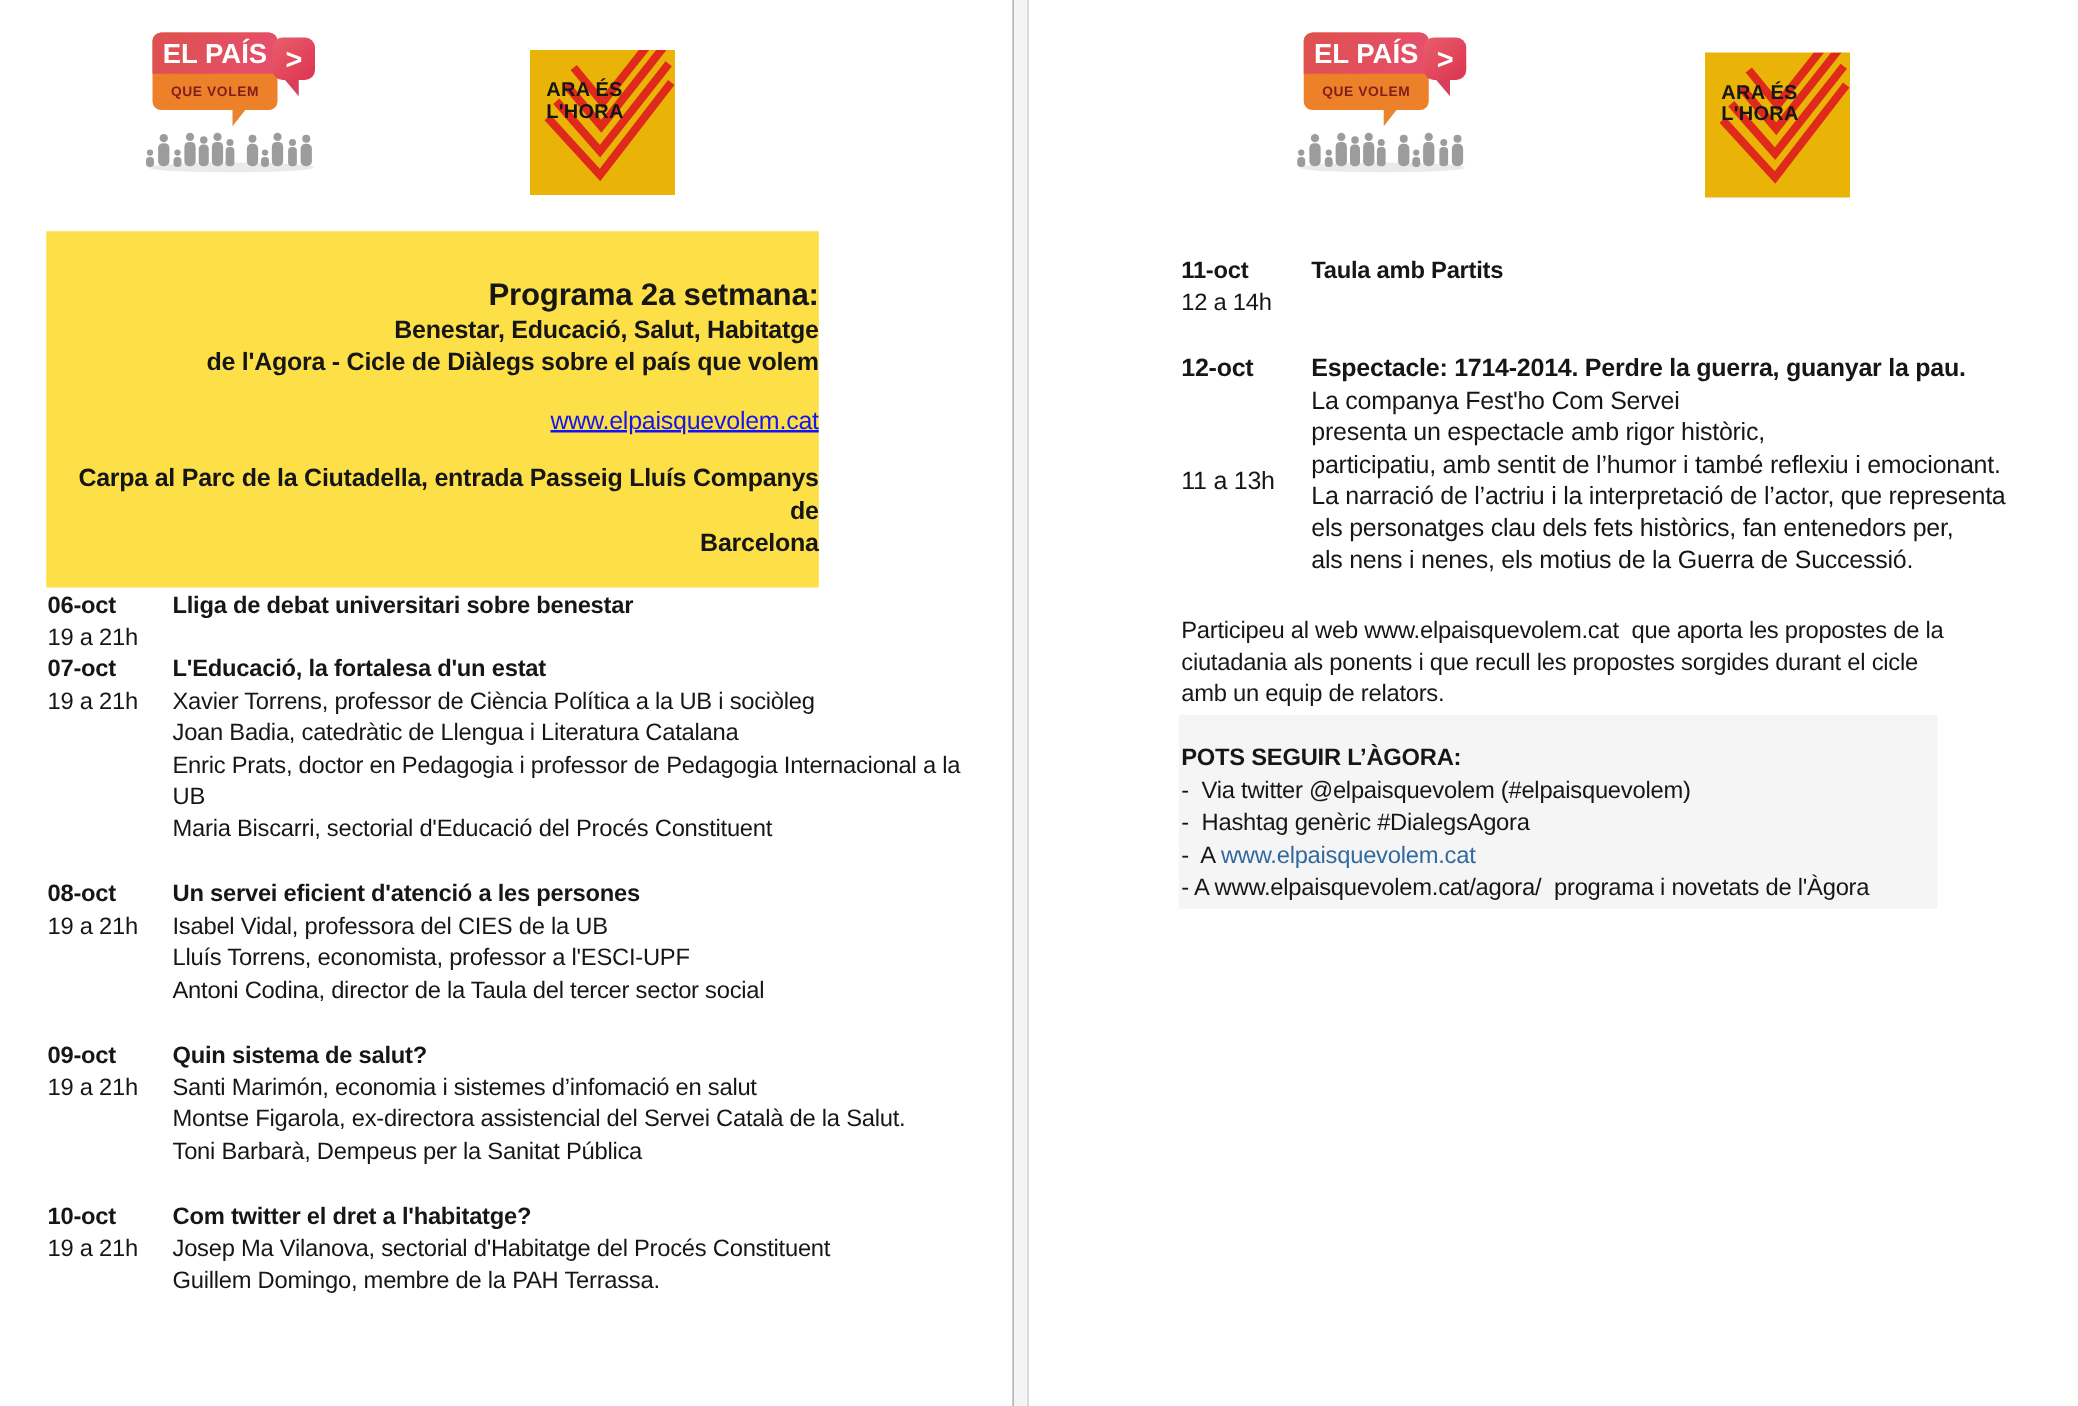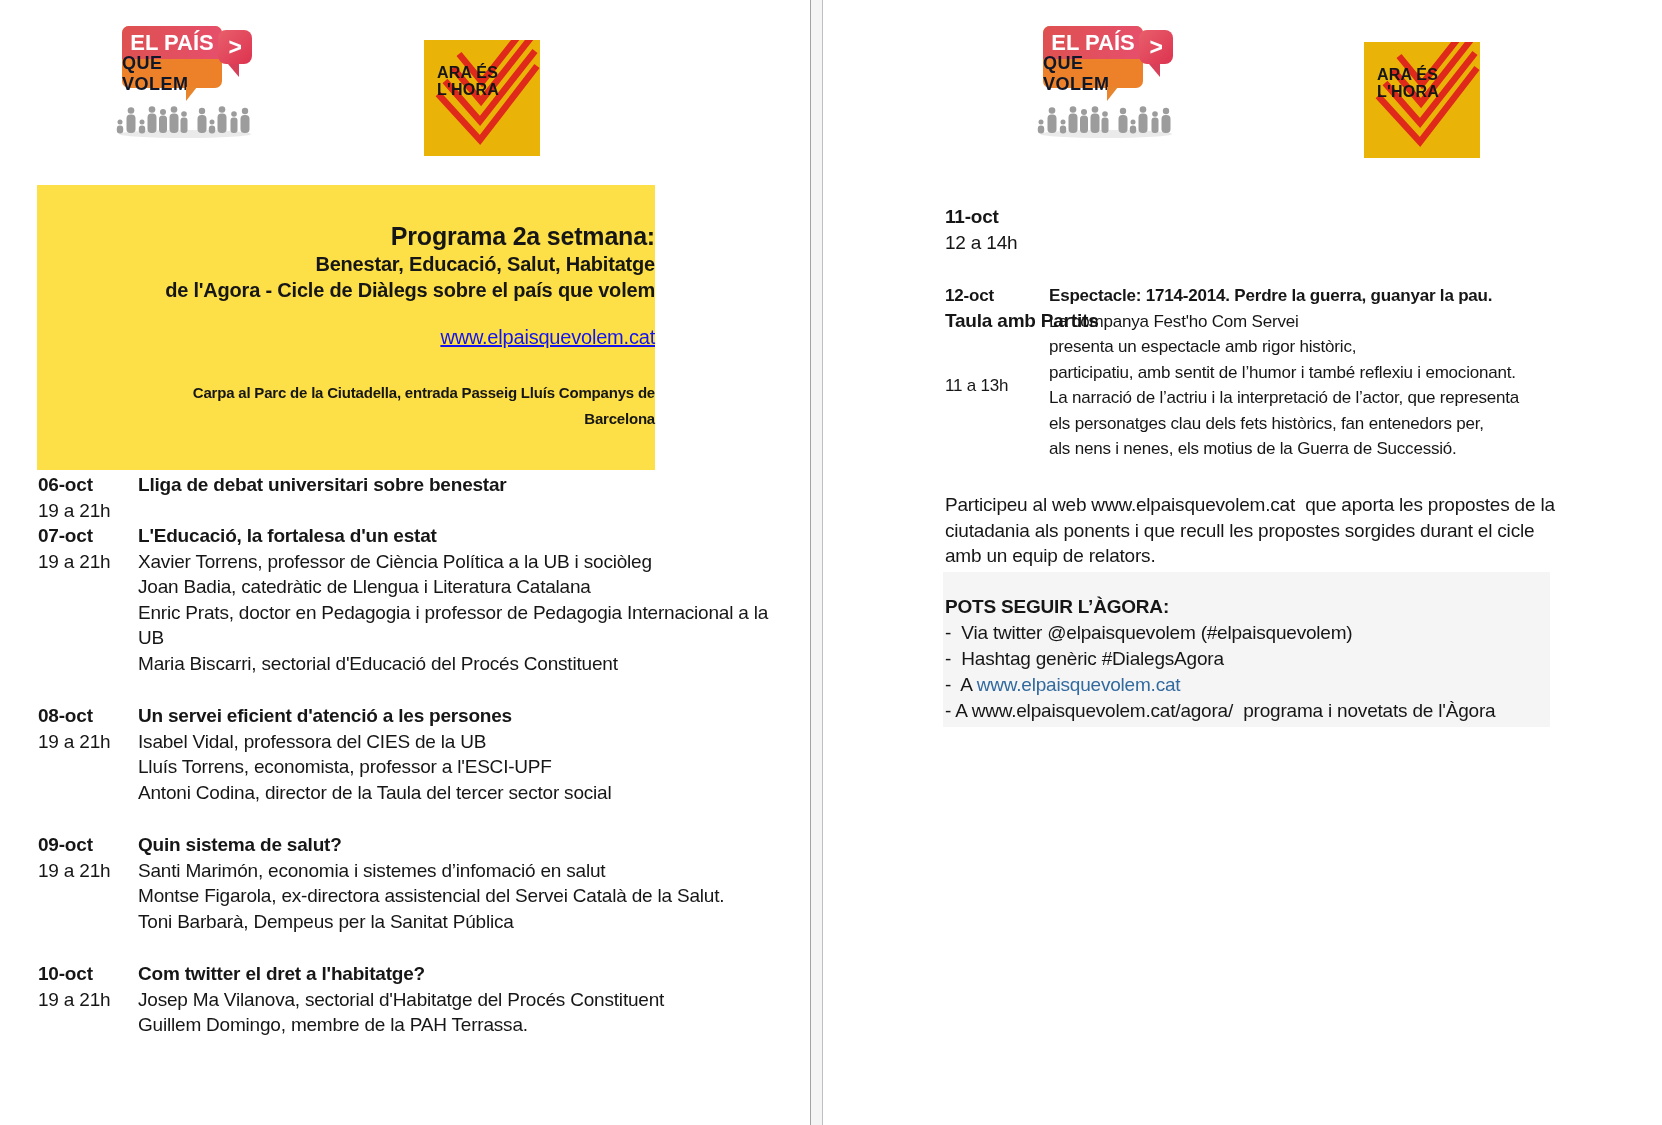--- a/index.html
+++ b/index.html
@@ -20,21 +20,21 @@
 
   
   .logo-epqv{position:absolute;width:150px;height:120px;}
   #page-left .logo-epqv{left:110px;top:20px;}
   #page-right .logo-epqv{left:208px;top:20px;}
   .epqv-bubble{position:absolute;left:12px;top:6px;width:100px;height:62px;border-radius:7px;background:#EC8129;}
   .epqv-band{height:33px;border-radius:7px 7px 0 0;
     background:linear-gradient(100deg,#DE5150 0%,#E54F69 90%);
     color:#fff;font-weight:bold;font-size:22px;letter-spacing:0;
     display:flex;align-items:center;justify-content:center;}
-  .epqv-quevolem{height:29px;color:#0f172a;font-weight:bold;font-size:18px;letter-spacing:.5px;
+  .epqv-quevolem{height:29px;color:#7f1d1d;font-weight:bold;font-size:11px;letter-spacing:.5px;
     display:flex;align-items:center;justify-content:center;border-radius:10px;}
   .epqv-arrowbox{position:absolute;left:108px;top:10px;width:34px;height:34px;border-radius:8px;
     background:linear-gradient(135deg,#E85F6B,#DD3350);
     color:#fff;font-weight:bold;font-size:23px;display:flex;align-items:center;justify-content:center;}
   .epqv-arrowtail{position:absolute;left:118px;top:44px;width:0;height:0;
     border-top:13px solid #D8405A;border-left:11px solid transparent;}
   .epqv-bubbletail{position:absolute;left:76px;top:67px;width:0;height:0;
     border-top:14px solid #E8842B;border-right:11px solid transparent;}
   .epqv-people{position:absolute;left:0;top:82px;width:150px;height:36px;}
 
@@ -46,34 +46,34 @@
     font-weight:bold;font-size:16px;line-height:17px;color:#161616;letter-spacing:.2px;}
   .ara-check{position:absolute;left:0;top:0;width:116px;height:116px;}
 
   
   #header-box{position:absolute;left:37px;top:185px;width:618px;height:285px;
     background:#fde047;text-align:right;box-sizing:border-box;padding-top:36px;}
   .hdr-title{font-size:25px;font-weight:bold;line-height:30px;}
   .hdr-sub{font-size:20px;font-weight:bold;line-height:26px;}
   .hdr-link{margin-top:21px;font-size:20px;line-height:26px;}
   .hdr-link a{color:#1414EE;text-decoration:underline;cursor:pointer;}
-  .hdr-venue{margin-top:30px;font-size:15px;font-weight:bold;line-height:26px;}
+  .hdr-venue{margin-top:20px;font-size:20px;font-weight:bold;line-height:26px;}
 
   
   .sched{position:absolute;font-size:19px;line-height:25.5px;}
   #sched-left{left:38px;top:472px;width:762px;}
   .block{display:flex;margin-bottom:27px;}
   .block.tight{margin-bottom:0;}
   .cdate{flex:0 0 100px;}
   .cdate-r{flex:0 0 104px;}
   .ctext{flex:1;}
   .b{font-weight:bold;}
 
-  #rblock-a{position:absolute;left:122px;top:204px;width:700px;font-size:19px;line-height:25.5px;display:flex;flex-direction:column;}
-  #rblock-b{position:absolute;left:122px;top:283px;width:700px;font-size:17px;line-height:25.5px;display:flex;justify-content:space-between;}
+  #rblock-a{position:absolute;left:122px;top:204px;width:700px;font-size:19px;line-height:25.5px;display:flex;}
+  #rblock-b{position:absolute;left:122px;top:283px;width:700px;font-size:20px;line-height:25.5px;display:flex;justify-content:space-between;}
   #rblock-b .rtime{margin-top:64px;}
 
   #r-participate{position:absolute;left:122px;top:492px;width:630px;font-size:19px;line-height:25.5px;}
   #r-graybox{position:absolute;left:120px;top:572px;width:607px;height:155px;background:#F5F5F6;}
   #r-follow{position:absolute;left:122px;top:594px;width:620px;font-size:19px;line-height:26px;}
   #r-follow .heading{font-weight:bold;}
   .steel{color:#326A9E;cursor:pointer;}
 </style>
 </head>
 <body>

